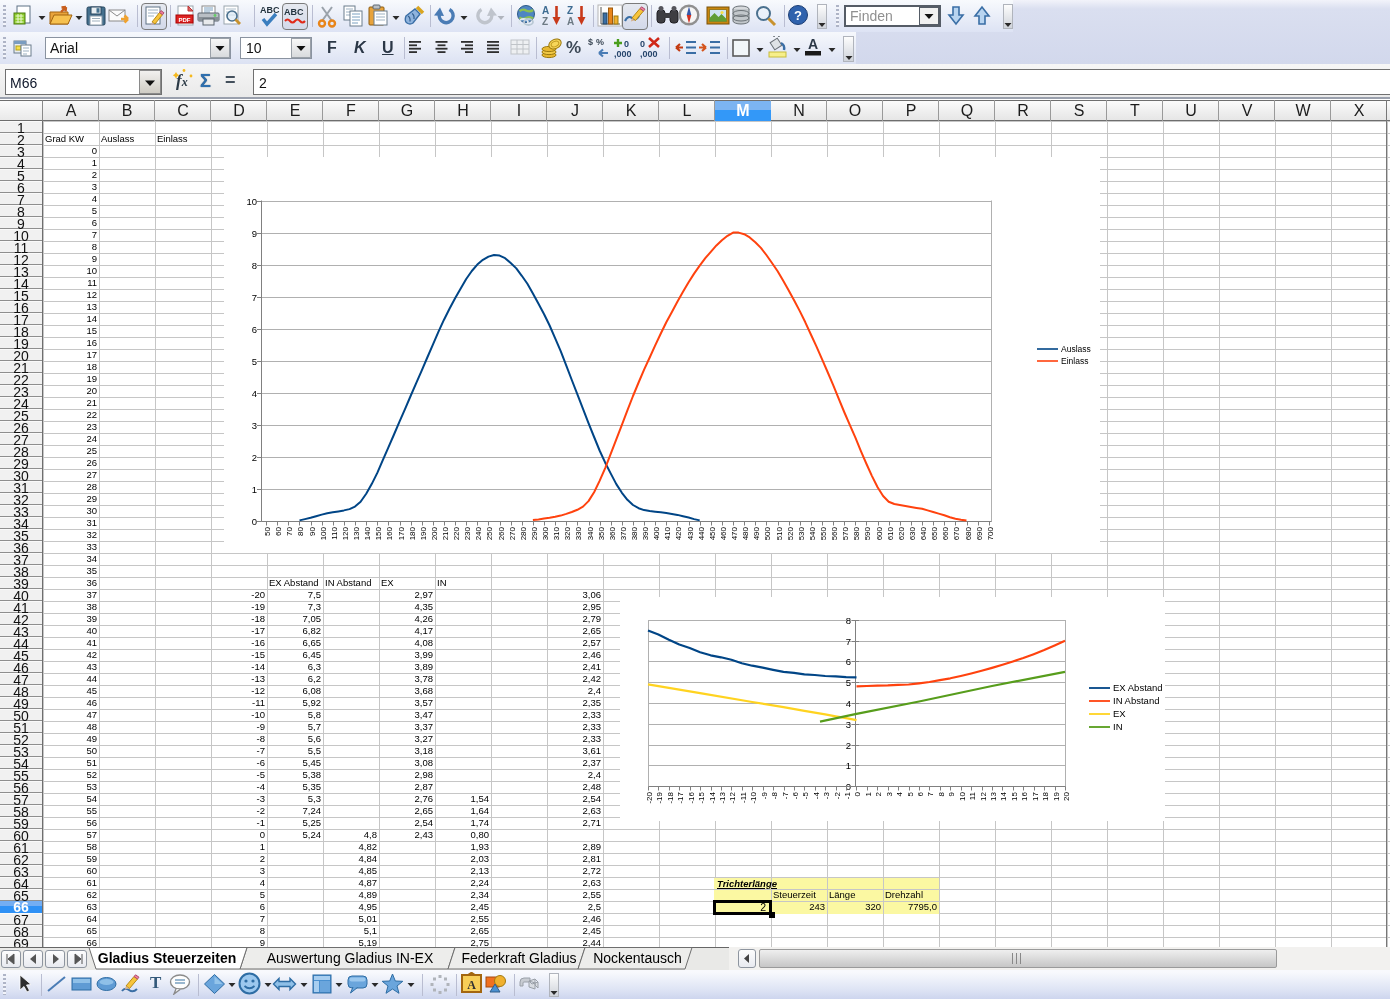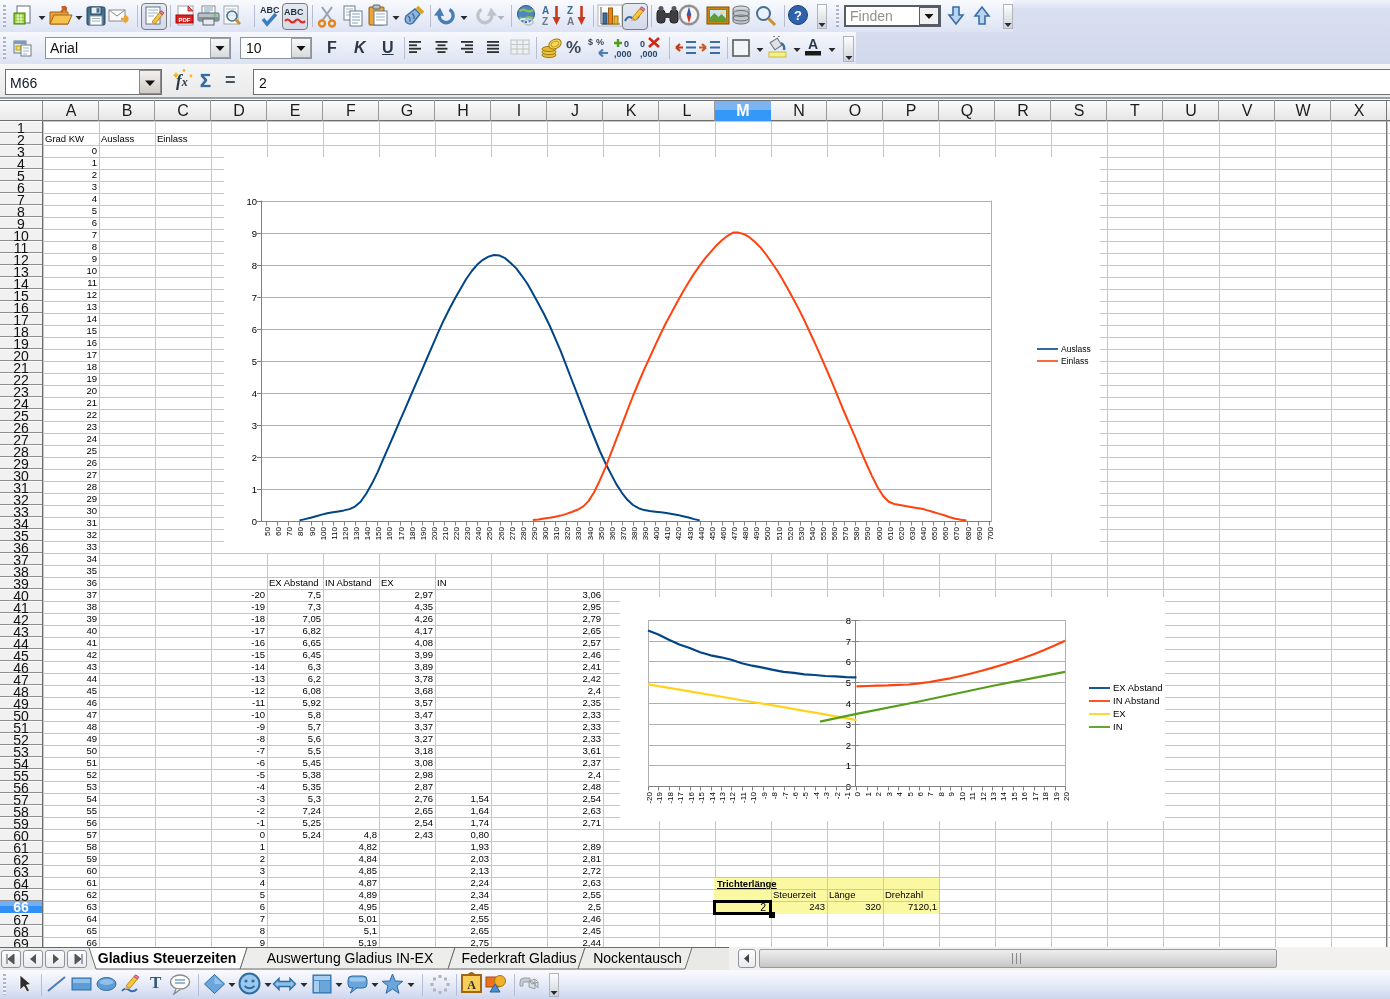--- a/index.html
+++ b/index.html
@@ -339,28 +339,28 @@
 <div class="cr " style="left:548px;top:901px;width:53px">2,5</div>
 <div class="cr " style="left:548px;top:913px;width:53px">2,46</div>
 <div class="cr " style="left:548px;top:925px;width:53px">2,45</div>
 <div class="cr " style="left:548px;top:937px;width:53px">2,44</div>
 <div class="abs" style="left:714px;top:878px;width:225px;height:36px;background:#fbf8a2"></div>
 <div class="abs" style="left:771px;top:878px;width:1px;height:36px;background:#c6c6c6"></div>
 <div class="abs" style="left:827px;top:878px;width:1px;height:36px;background:#c6c6c6"></div>
 <div class="abs" style="left:883px;top:878px;width:1px;height:36px;background:#c6c6c6"></div>
 <div class="abs" style="left:714px;top:889px;width:225px;height:1px;background:#c6c6c6"></div>
 <div class="abs" style="left:714px;top:901px;width:225px;height:1px;background:#c6c6c6"></div>
-<div class="cl" style="left:717px;top:878px;font-weight:bold;text-decoration:underline">Trichterlänge</div>
+<div class="cl" style="left:717px;top:878px;font-weight:bold;font-style:italic;text-decoration:underline">Trichterlänge</div>
 <div class="cl " style="left:773px;top:889px">Steuerzeit</div>
 <div class="cl " style="left:829px;top:889px">Länge</div>
 <div class="cl " style="left:885px;top:889px">Drehzahl</div>
 <div class="cr" style="left:716px;top:901px;width:50px;font-size:10.5px">2</div>
 <div class="cr " style="left:772px;top:901px;width:53px">243</div>
 <div class="cr " style="left:828px;top:901px;width:53px">320</div>
-<div class="cr " style="left:884px;top:901px;width:53px">7120,1</div>
+<div class="cr " style="left:884px;top:901px;width:53px">7795,0</div>
 <div class="abs" style="left:713px;top:900px;width:59px;height:15px;border:3px solid #000"></div>
 <div class="abs" style="left:769px;top:912px;width:6px;height:6px;background:#000"></div>
 <svg class="abs" style="left:224px;top:157px" width="876" height="396">
     <rect x="0" y="0" width="876" height="396" fill="#fff"></rect>
     <line x1="37.5" y1="364.5" x2="767.5" y2="364.5" stroke="#b0b0b0" stroke-width="1"></line>
     <line x1="33" y1="364.5" x2="37.5" y2="364.5" stroke="#808080" stroke-width="1"></line>
     <text x="33" y="367.5" font-size="9.5" text-anchor="end" fill="#000">0</text>
     <line x1="37.5" y1="332.5" x2="767.5" y2="332.5" stroke="#b0b0b0" stroke-width="1"></line>
     <line x1="33" y1="332.5" x2="37.5" y2="332.5" stroke="#808080" stroke-width="1"></line>
     <text x="33" y="335.5" font-size="9.5" text-anchor="end" fill="#000">1</text>

